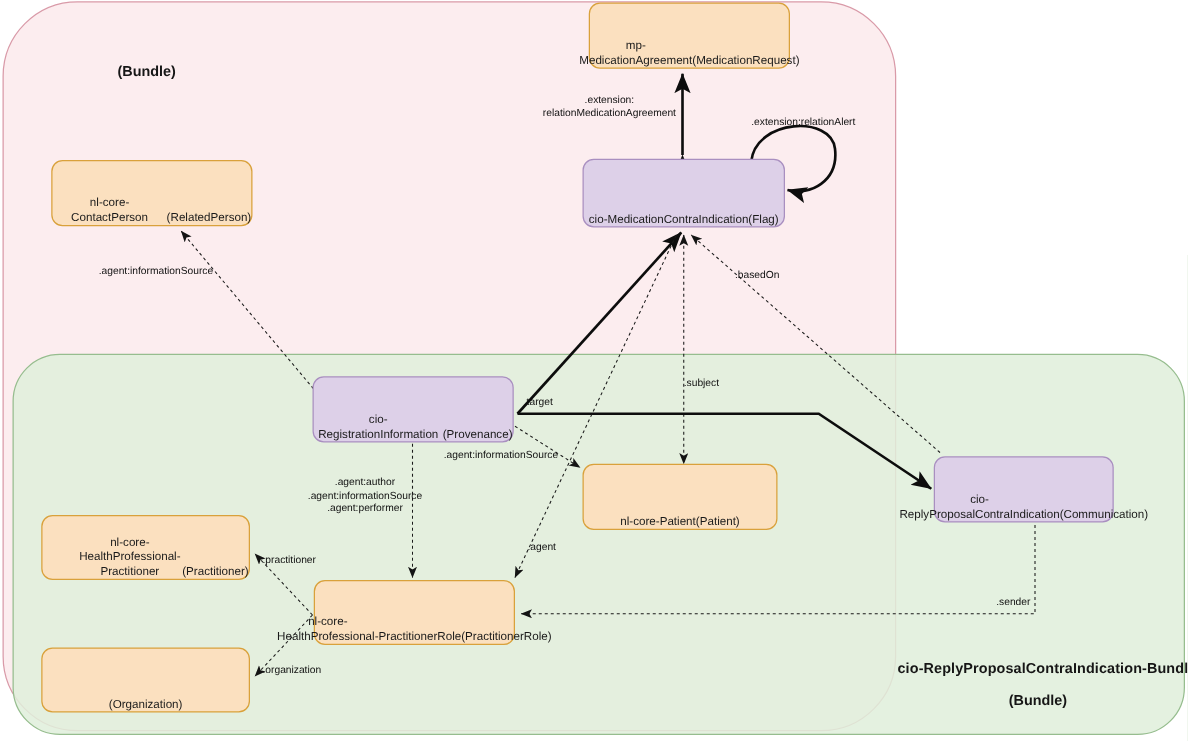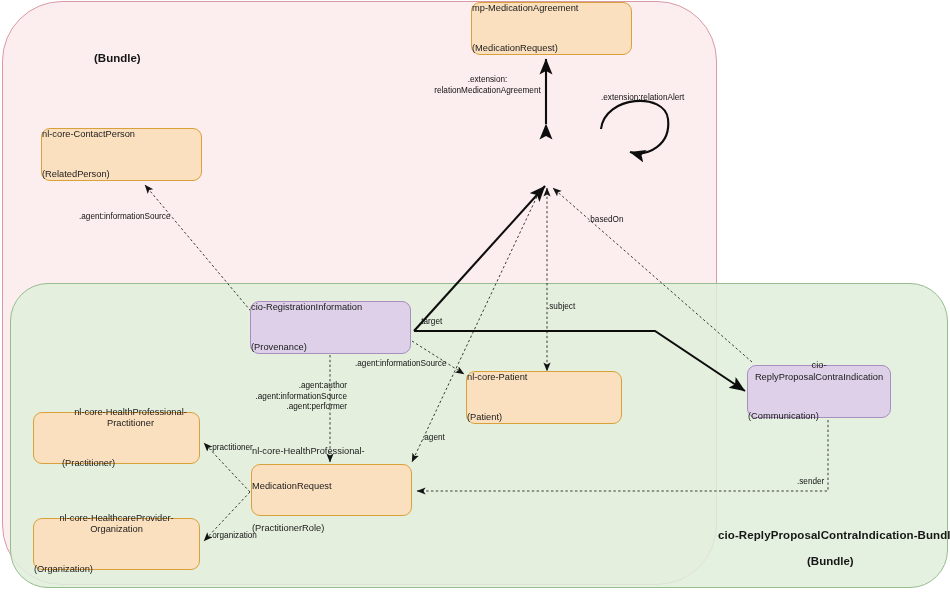--- a/index.html
+++ b/index.html
@@ -34,25 +34,24 @@
   .bundle-sub{
     position:absolute;
     font-size:11.5px;font-weight:bold;color:#161616;
     white-space:nowrap;
   }
 
   
   .node{
     position:absolute;box-sizing:border-box;
     border-radius:9px;
-    display:flex;flex-direction:column;
-    align-items:flex-start;justify-content:center;
+    display:flex;flex-direction:row;
+    align-items:flex-end;justify-content:center;
     text-align:center;
     z-index:5;
-    gap:24px;
   }
   .node .nm{font-size:9.3px;color:#1a1a1a;line-height:11.5px;}
   .node .ty{font-size:9.3px;color:#1a1a1a;margin-top:4px;line-height:11.5px;}
   .node.two-line .ty{margin-top:6px;}
   .n-orange{background:#fbe0bf;border:1.2px solid #d9a13b;}
   .n-purple{background:#ddd0e8;border:1.2px solid #a98fc0;}
 
   
   .elabel{
     position:absolute;
@@ -142,20 +141,24 @@
     <g>
       <path class="dash" d="M828,420 L828,491 L417,491" marker-end="url(#ahD)"></path>
     </g>
   </svg>
 
   <div class="node n-orange" style="left:471px;top:2px;width:161px;height:53px;">
     <div class="nm">mp-MedicationAgreement</div>
     <div class="ty">(MedicationRequest)</div>
   </div>
 
+  <div class="node n-purple" style="left:466px;top:127px;width:162px;height:55px;">
+    <div class="nm">cio-MedicationContraIndication</div>
+    <div class="ty">(Flag)</div>
+  </div>
 
   <div class="node n-orange" style="left:41px;top:128px;width:161px;height:53px;">
     <div class="nm">nl-core-ContactPerson</div>
     <div class="ty">(RelatedPerson)</div>
   </div>
 
   <div class="node n-purple" style="left:250px;top:301px;width:161px;height:53px;">
     <div class="nm">cio-RegistrationInformation</div>
     <div class="ty">(Provenance)</div>
   </div>
@@ -170,47 +173,46 @@
     <div class="ty">(Communication)</div>
   </div>
 
   <div class="node n-orange" style="left:33px;top:412px;width:167px;height:52px;padding-left:28px;">
     <div class="nm">nl-core-HealthProfessional-Practitioner</div>
     <div class="ty">(Practitioner)</div>
   </div>
 
   <div class="node n-orange two-line" style="left:251px;top:464px;width:161px;height:52px;">
     <div class="nm">nl-core-HealthProfessional-</div>
-    <div class="nm">MedicationRequest</div>
+    <div class="nm">PractitionerRole</div>
     <div class="ty">(PractitionerRole)</div>
   </div>
 
   <div class="node n-orange" style="left:33px;top:518px;width:167px;height:52px;">
-    <div class="nm">nl-core-HealthcareProvider-Organization</div>
     <div class="ty">(Organization)</div>
   </div>
 
   <div class="elabel ctr multi" style="left:420px;top:75px;width:135px;">
     <span>.extension:</span><br>
     <span>relationMedicationAgreement</span>
   </div>
 
   <div class="elabel" style="left:601px;top:93px;">.extension:relationAlert</div>
 
   <div class="elabel" style="left:79px;top:212px;">.agent:informationSource</div>
 
   <div class="elabel" style="left:419px;top:317px;">.target</div>
 
   <div class="elabel" style="left:547px;top:302px;">.subject</div>
 
   <div class="elabel" style="left:588px;top:215px;">.basedOn</div>
 
   <div class="elabel" style="left:355px;top:359px;">.agent:informationSource</div>
 
-  <div class="elabel multi" style="left:237px;top:381px;width:110px;text-align:right;">
+  <div class="elabel multi" style="left:237px;top:381px;width:110px;text-align:center;">
     <span>.agent:author</span><br>
     <span>.agent:informationSource</span><br>
     <span>.agent:performer</span>
   </div>
 
   <div class="elabel" style="left:422px;top:433px;">.agent</div>
 
   <div class="elabel" style="left:210px;top:443px;">.practitioner</div>
 
   <div class="elabel" style="left:210px;top:531px;">.organization</div>

